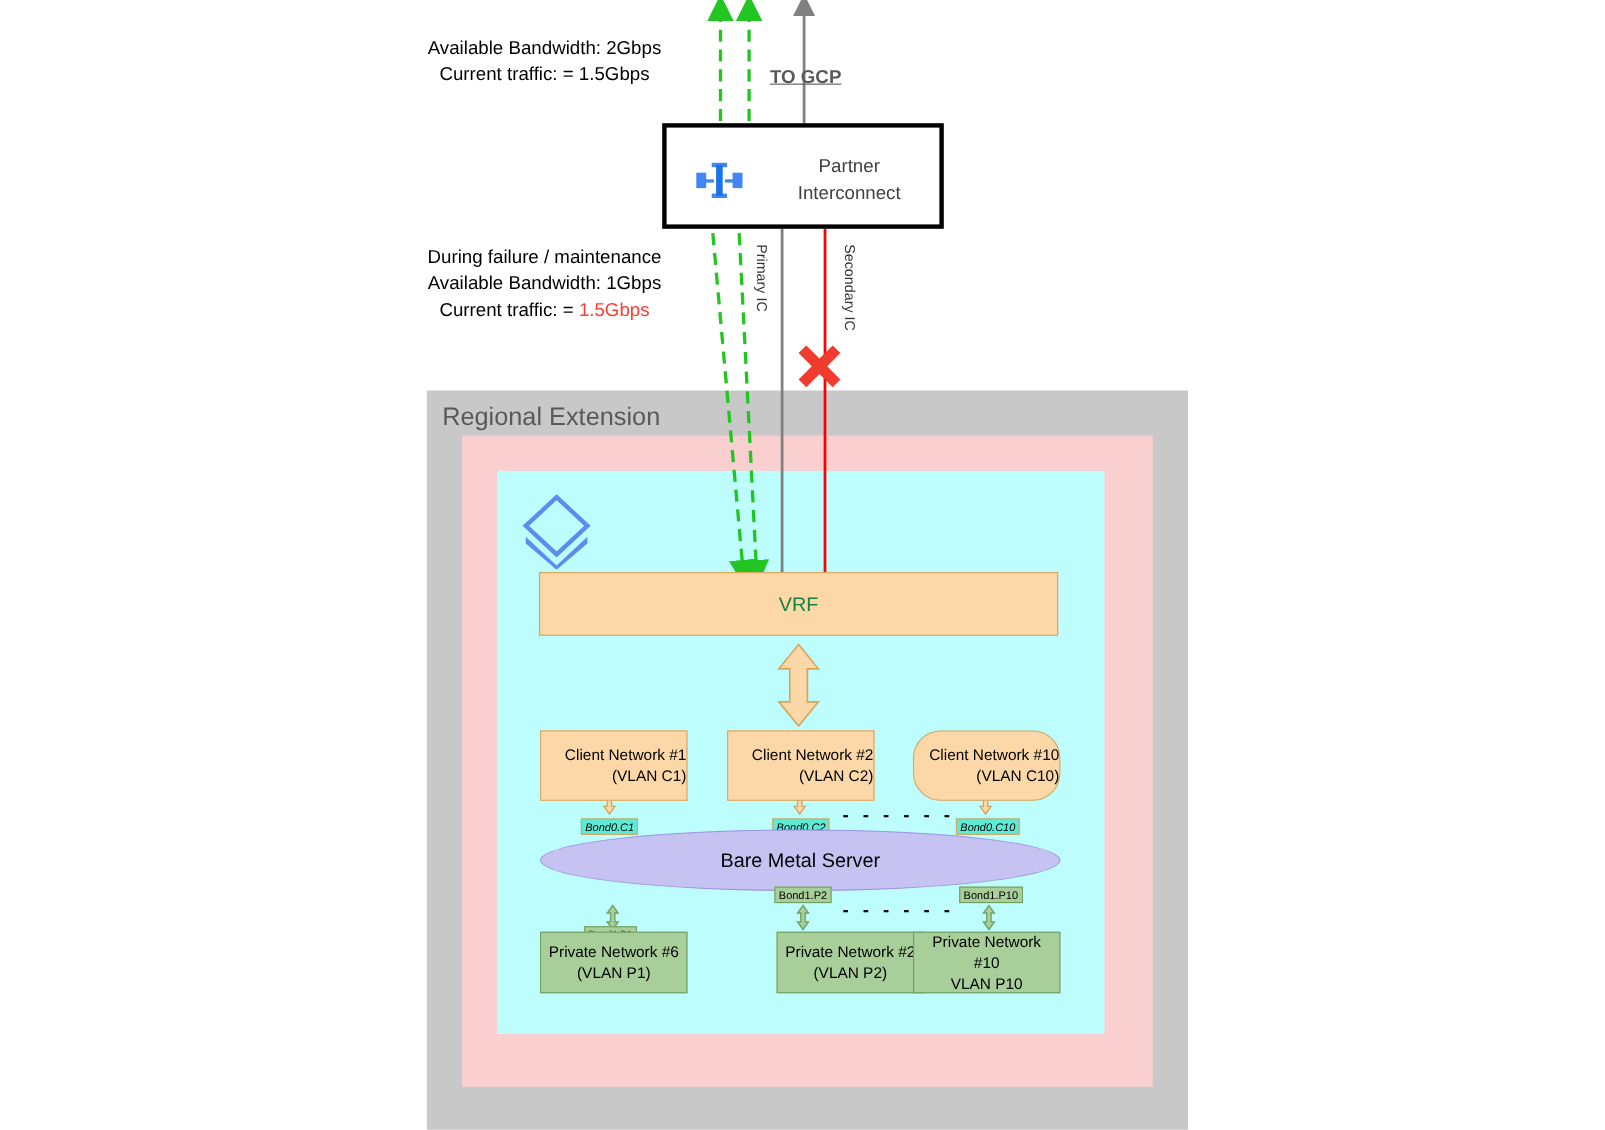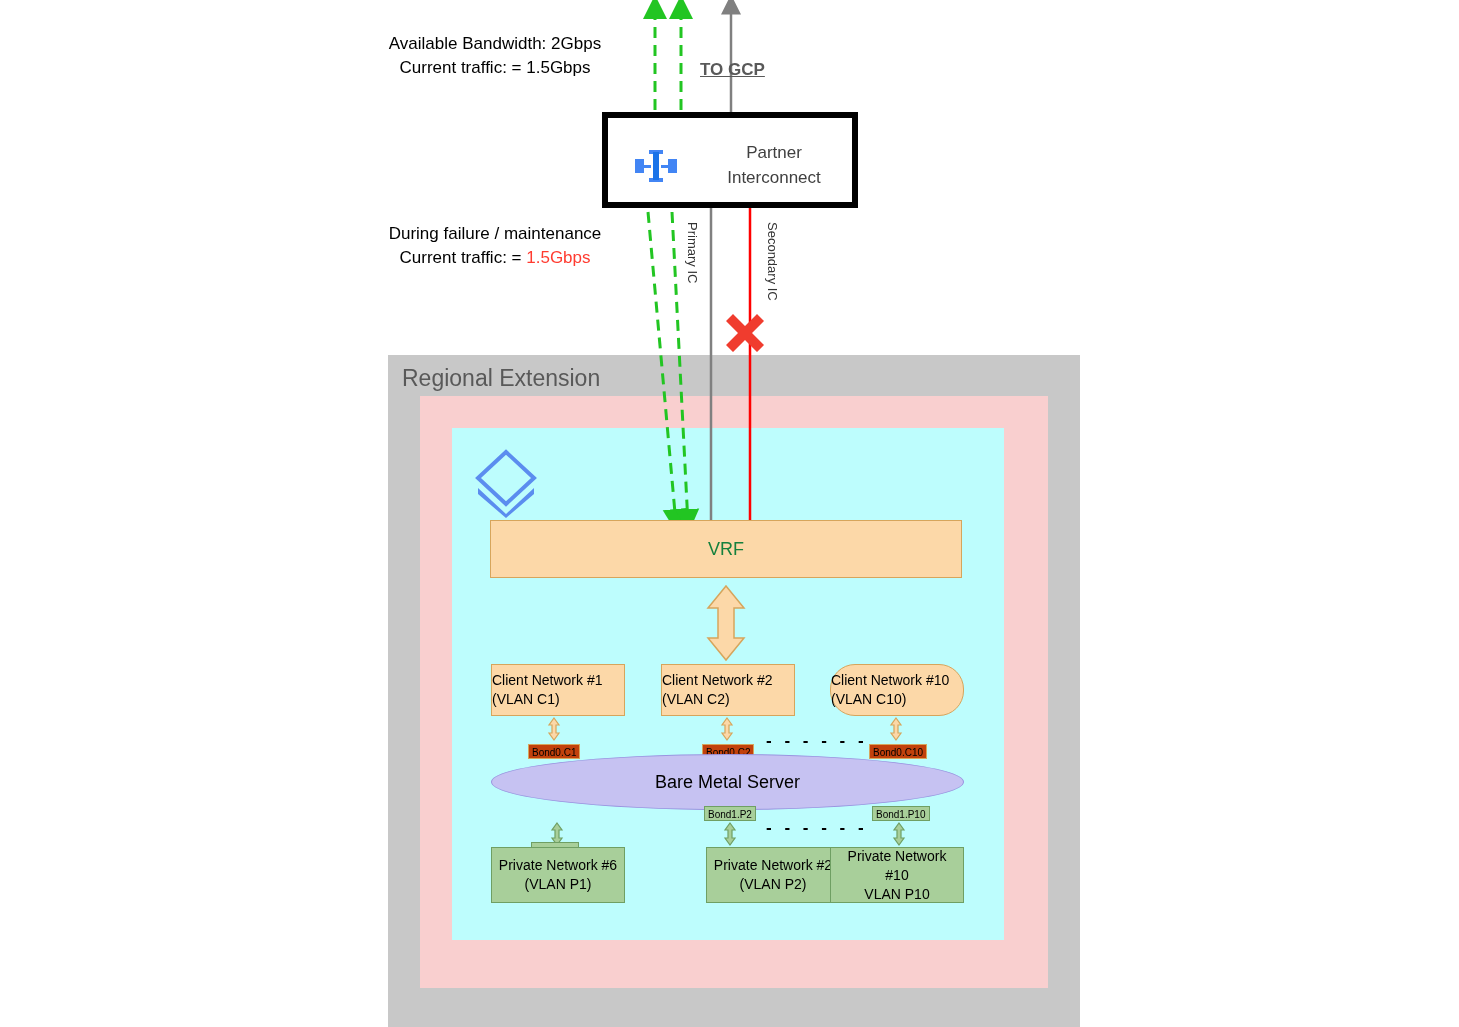--- a/index.html
+++ b/index.html
@@ -44,21 +44,21 @@
     font-weight: bold;
     color: #595959;
     white-space: nowrap;
     text-decoration: underline;
   }
 
   
   .pi-box {
     left: 602px; top: 112px;
     width: 256px; height: 96px;
-    border: 6px solid #000000;
+    border: 4px solid #000000;
     background: #ffffff;
     box-sizing: border-box;
   }
   .pi-label {
     position: absolute;
     left: 86px; top: 22px;
     width: 160px;
     text-align: center;
     font-size: 17px;
     line-height: 25px;
@@ -117,27 +117,27 @@
     box-sizing: border-box;
     display: flex;
     align-items: center;
     justify-content: center;
     font-size: 18px;
     color: #15803d;
   }
 
   
   .cnet {
-    width: 134px; height: 52px;
+    width: 134px; height: 64px;
     background: #fcd8a8;
     border: 1px solid #d6a55c;
     box-sizing: border-box;
     display: flex;
     flex-direction: column;
-    align-items: flex-start;
+    align-items: flex-end;
     justify-content: center;
     font-size: 14px;
     line-height: 19px;
     color: #000000;
     text-align: center;
   }
   .cnet1 { left: 491px; top: 664px; }
   .cnet2 { left: 661px; top: 664px; }
   .cnet3 { left: 830px; top: 664px; border-radius: 25px; }
 
@@ -178,21 +178,21 @@
   
   .bond {
     height: 15px;
     padding: 0 3px;
     font-size: 10px;
     line-height: 15px;
     color: #000000;
     box-sizing: border-box;
     white-space: nowrap;
   }
-  .bond-c { background: #c2410c; border: 1px solid #d6a55c; }
+  .bond-c { background: #5eead4; border: 1px solid #d6a55c; font-style: italic; }
   .bond-p { background: #a8cf9a; border: 1px solid #6f9f63; }
 
   .b-c1  { left: 528px; top: 744px; }
   .b-c2  { left: 702px; top: 744px; }
   .b-c10 { left: 869px; top: 744px; }
   .b-p1  { left: 531px; top: 842px; font-family: Liberation Serif, serif; }
   .b-p2  { left: 704px; top: 806px; }
   .b-p10 { left: 872px; top: 806px; }
 
   
@@ -269,20 +269,21 @@
 
   <div class="abs annot" style="left:360px; top:32px; width:270px;">
     <div>Available Bandwidth: 2Gbps</div>
     <div>Current traffic: = 1.5Gbps</div>
   </div>
 
   <div class="abs to-gcp" style="left:700px; top:60px;">TO GCP</div>
 
   <div class="abs annot" style="left:360px; top:222px; width:270px;">
     <div>During failure / maintenance</div>
+    <div>Available Bandwidth: 1Gbps</div>
     <div>
       <span>Current traffic: = </span><span class="red">1.5Gbps</span>
     </div>
   </div>
 
   <div class="abs pi-box">
     <svg class="pi-icon" viewBox="0 0 44 36">
       <rect x="1" y="11" width="9" height="14" fill="#4285f4"></rect>
       <rect x="34" y="11" width="9" height="14" fill="#4285f4"></rect>
       <rect x="15" y="2" width="14" height="4" fill="#4285f4"></rect>

